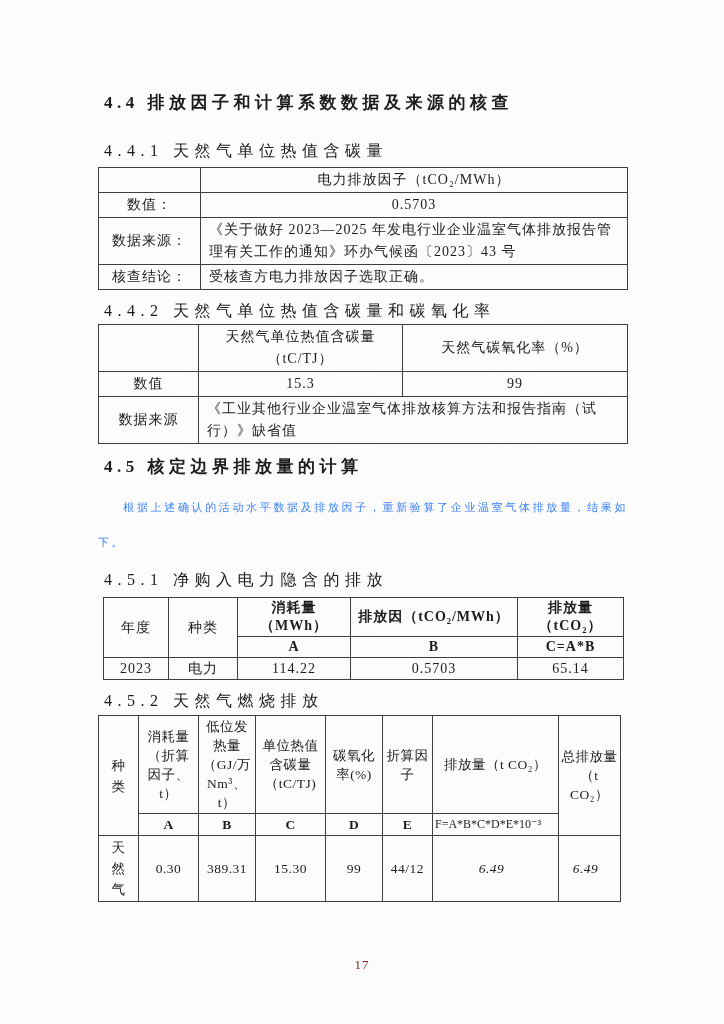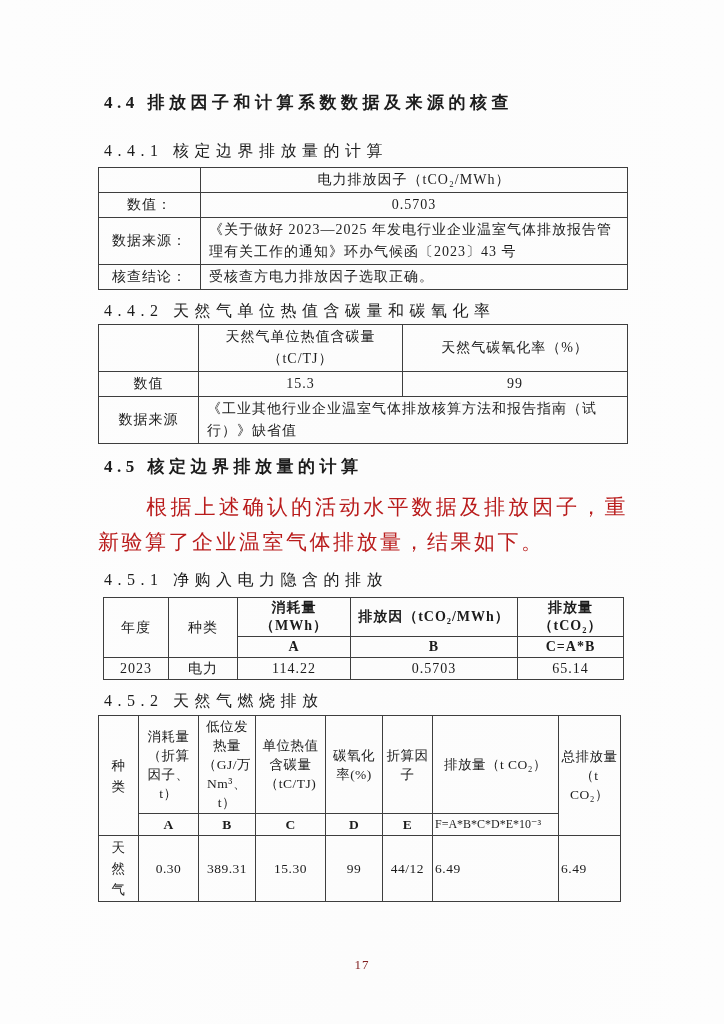--- a/index.html
+++ b/index.html
@@ -16,36 +16,36 @@
 
   .h-main {
     font-size: 17px; font-weight: bold; letter-spacing: 4.5px;
     margin-left: 6px; line-height: 22px;
   }
   .h-sub {
     font-size: 16px; font-weight: normal; letter-spacing: 5.5px;
     margin-left: 6px; line-height: 21px;
   }
   .para {
-    font-size: 21px; letter-spacing: 2.5px; line-height: 35px;
-    text-align: justify; text-indent: 2.3em; color: #b91c1c;
+    font-size: 11px; letter-spacing: 2.5px; line-height: 35px;
+    text-align: justify; text-indent: 2.3em; color: #3b82f6;
   }
 
   table { border-collapse: collapse; table-layout: fixed; }
   td {
     border: 1px solid #3e3e3e;
     font-size: 14px;
     text-align: center; vertical-align: middle;
     letter-spacing: 1px;
     line-height: 22px;
     padding: 1px 2px;
     overflow: hidden;
   }
   td.left { text-align: left; padding-left: 8px; padding-right: 6px; }
-  td.right { text-align: left; padding-right: 10px; }
+  td.right { text-align: center; padding-right: 10px; font-style: italic; }
   .bold { font-weight: bold; }
 
   
   .t1 { width: 530px; margin-top: 6px; }
   .t1 .c1 { width: 102px; }
   .t1 .r-head { height: 25px; }
   .t1 .r-val  { height: 23px; }
   .t1 .r-src  { height: 46px; }
   .t1 .r-con  { height: 24px; }
 
@@ -88,21 +88,21 @@
     letter-spacing: 1px;
   }
 </style>
 </head>
 <body>
 
 <div class="content">
 
   <div class="h-main">4.4 排放因子和计算系数数据及来源的核查</div>
   <div class="spacer-a"></div>
-  <div class="h-sub">4.4.1 核定边界排放量的计算</div>
+  <div class="h-sub">4.4.1 天然气单位热值含碳量</div>
 
   <table class="t1">
     <tbody>
         <tr class="r-head">
       <td class="c1"></td>
       <td>电力排放因子（tCO₂/MWh）</td>
     </tr>
     <tr class="r-val">
       <td class="c1">数值：</td>
       <td>0.5703</td>

